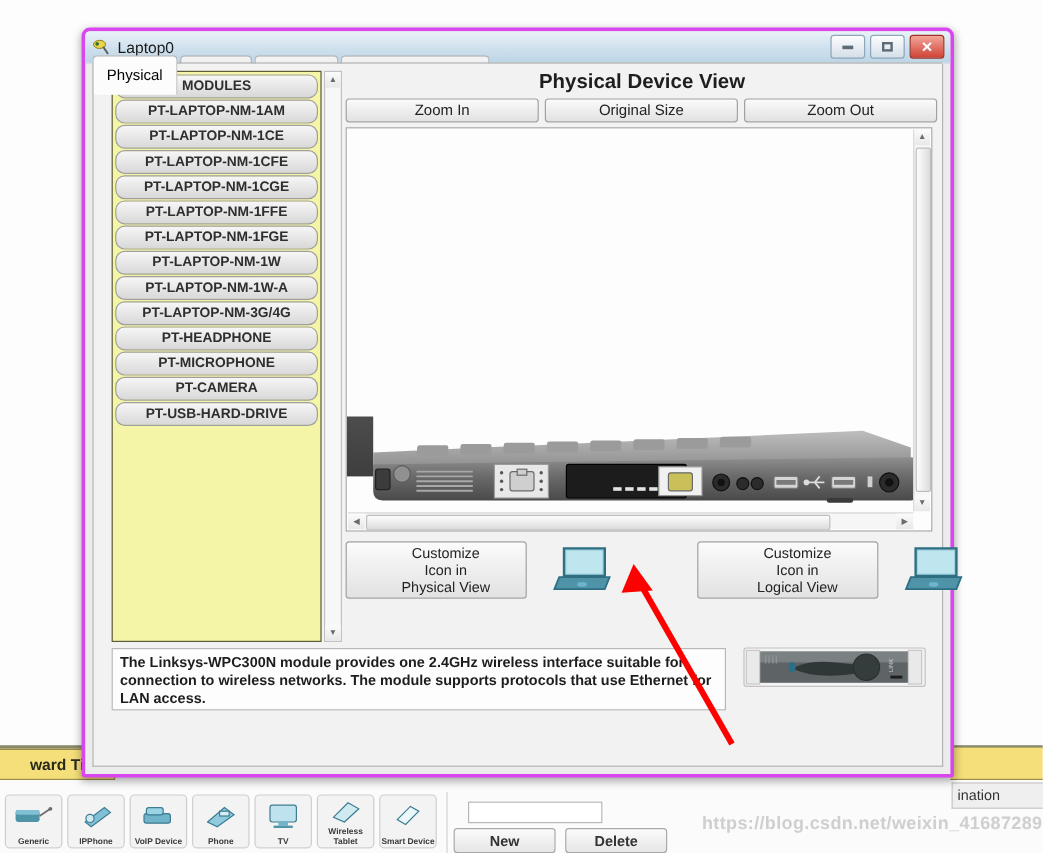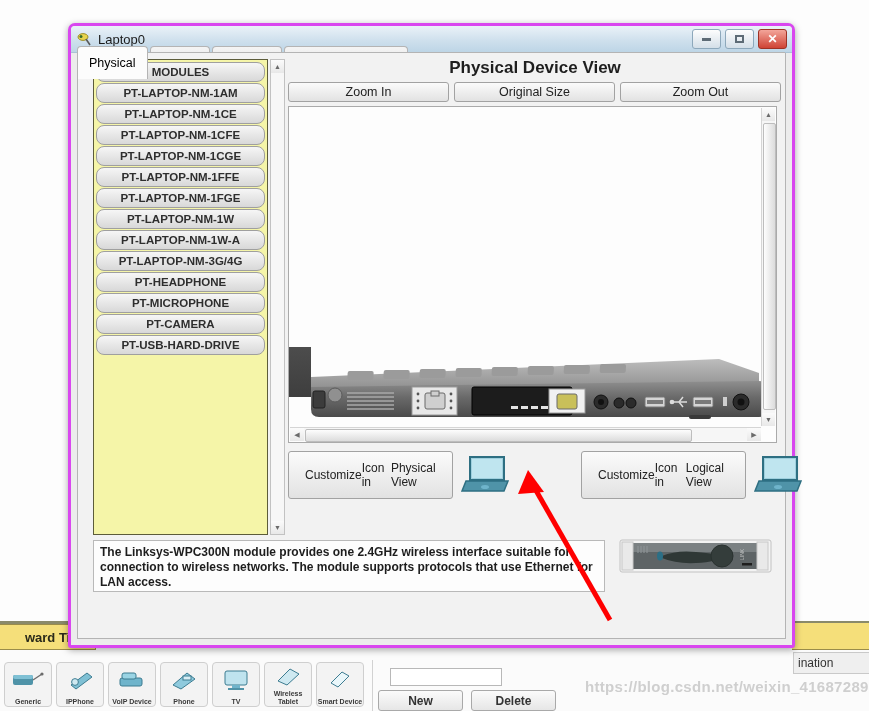--- a/index.html
+++ b/index.html
@@ -174,24 +174,24 @@
     background:linear-gradient(#fbfbfb,#e8e8e8);
     display:flex;align-items:center;justify-content:center;font-size:7px;color:#6a6a6a;
   }
 
   
   #laptop-art{position:absolute;left:0;top:240px;width:500px;height:80px;}
 
   
   #cust-row{position:absolute;left:210px;top:398px;right:8px;height:55px;}
   .cust-btn{
-    position:absolute;top:0;width:165px;height:48px;
+    position:absolute;top:0;width:151px;height:48px;
     border:1px solid #a2a2a2;border-radius:3px;
     background:linear-gradient(#fbfbfb,#e2e2e2);
-    display:flex;flex-direction:row;align-items:center;justify-content:center;
+    display:flex;flex-direction:column;align-items:center;justify-content:center;
     font-size:12px;color:#222;line-height:14px;box-sizing:border-box;padding-left:16px;
   }
   .laptop-thumb{position:absolute;top:2px;width:52px;height:44px;}
 
   
   #desc-box{
     position:absolute;left:15px;top:487px;width:512px;height:52px;
     background:#fdfdfd;border:1px solid #b9b9b9;box-sizing:border-box;
     padding:4px 6px;font-size:12px;line-height:15px;color:#1d1d1d;font-weight:bold;
   }

